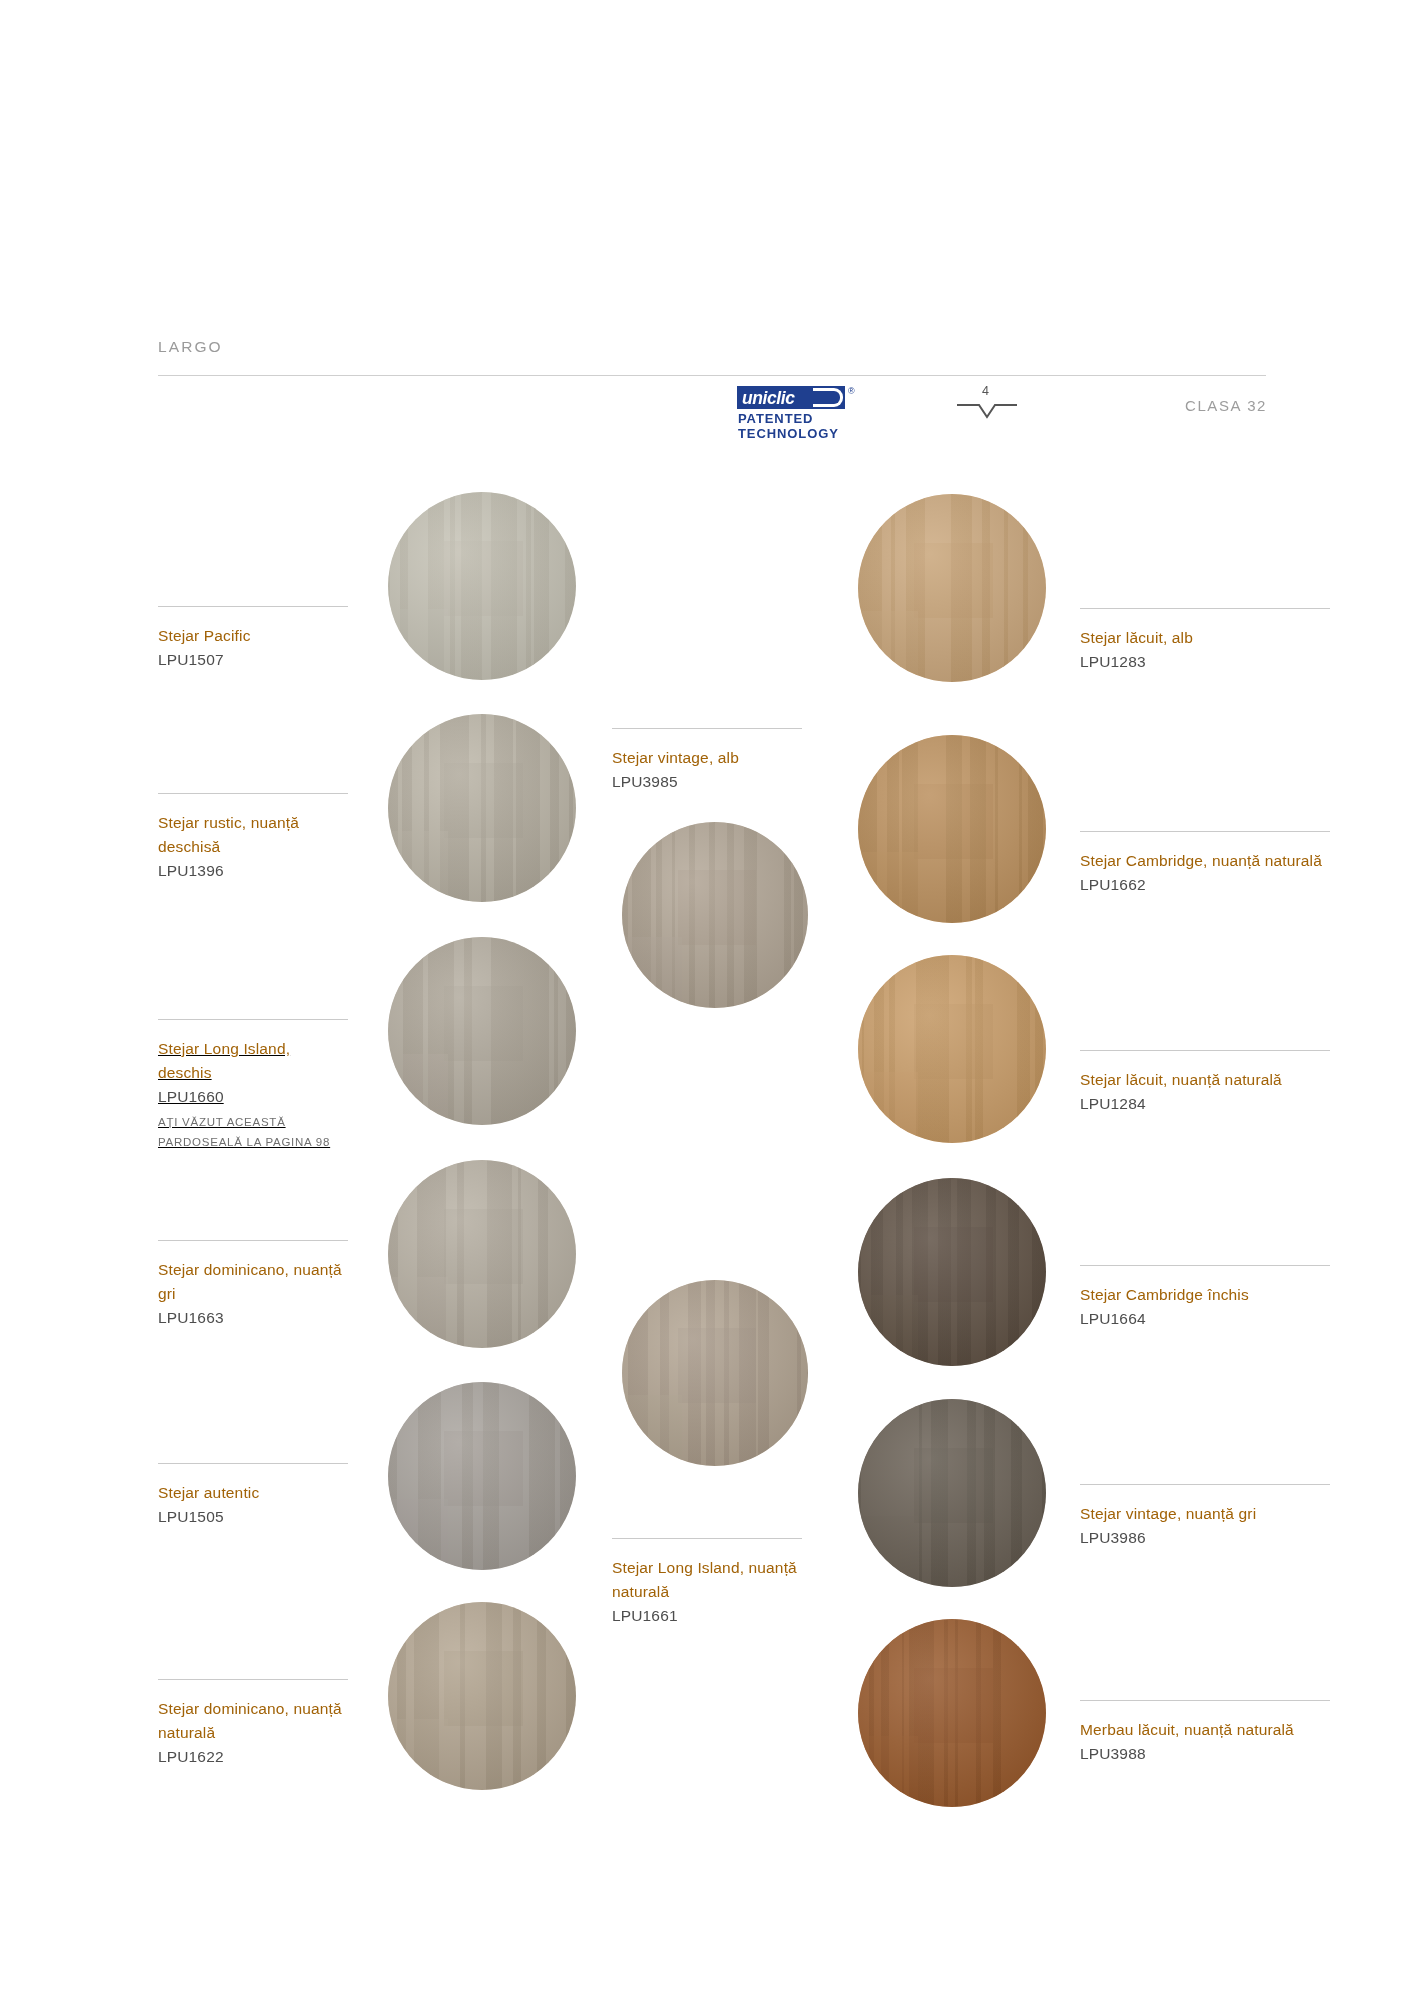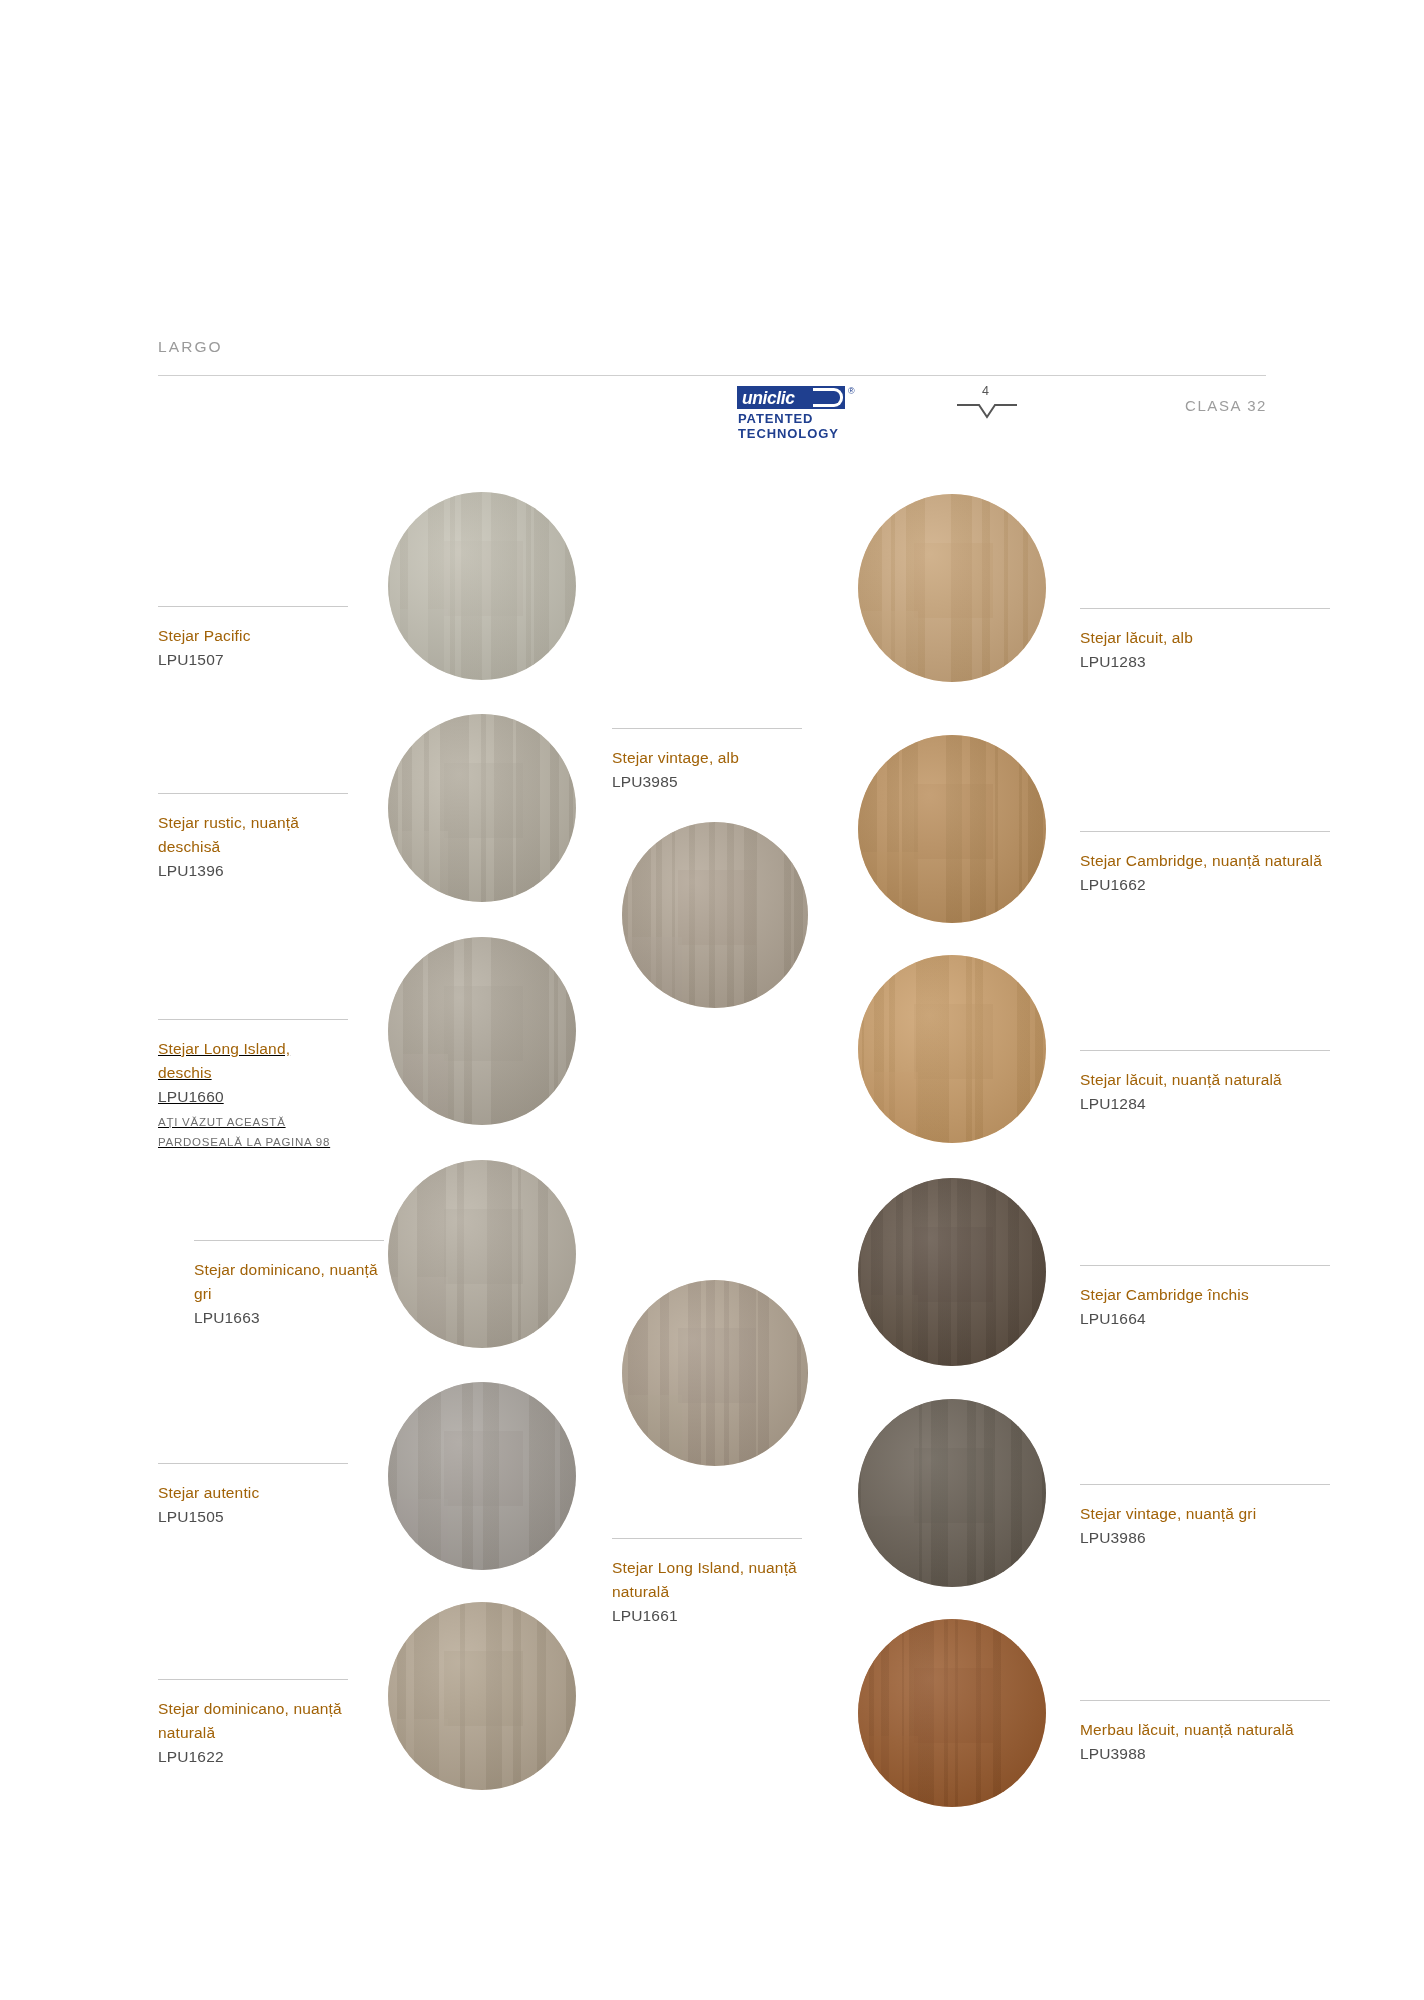--- a/index.html
+++ b/index.html
@@ -308,21 +308,21 @@
         <div class="rule"></div>
         <div class="name">Stejar rustic, nuanță deschisă</div>
         <div class="code">LPU1396</div>
       </div>
       <div class="caption" style="left: 158px; top: 1019px; width: 190px; text-decoration: underline;">
         <div class="rule"></div>
         <div class="name">Stejar Long Island, deschis</div>
         <div class="code">LPU1660</div>
         <div class="note">AȚI VĂZUT ACEASTĂ PARDOSEALĂ LA PAGINA 98</div>
       </div>
-      <div class="caption" style="left: 158px; top: 1240px; width: 190px; margin-left: 36px;">
+      <div class="caption" style="left: 158px; top: 1240px; width: 190px;">
         <div class="rule"></div>
         <div class="name">Stejar dominicano, nuanță gri</div>
         <div class="code">LPU1663</div>
       </div>
       <div class="caption" style="left: 158px; top: 1463px; width: 190px;">
         <div class="rule"></div>
         <div class="name">Stejar autentic</div>
         <div class="code">LPU1505</div>
       </div>
       <div class="caption" style="left: 158px; top: 1679px; width: 190px;">

